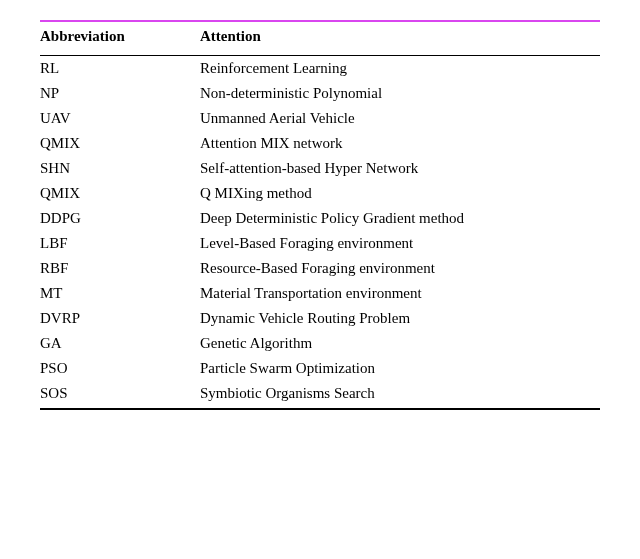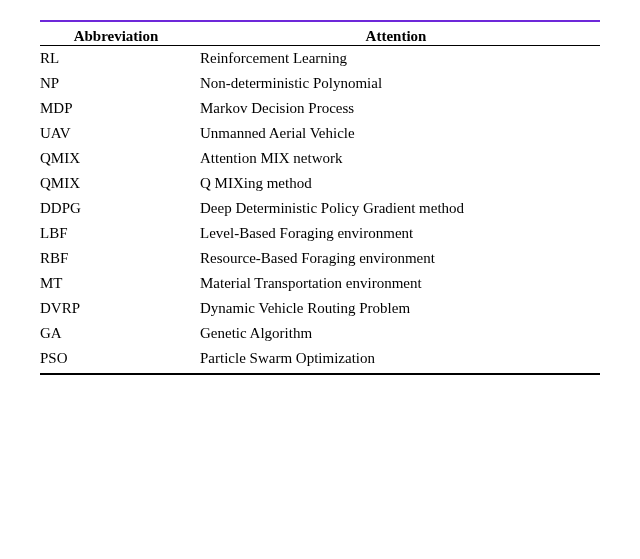--- a/index.html
+++ b/index.html
@@ -26,23 +26,23 @@
     }
 
     table {
       width: 100%;
       border-collapse: collapse;
     }
 
     thead tr th {
       font-weight: bold;
       font-size: 15px;
-      padding: 6px 8px 0 0;
-      text-align: center;
-      border-top: 2px solid #6d28d9;
+      padding: 6px 8px 10px 0;
+      text-align: left;
+      border-top: 2px solid #d946ef;
       border-bottom: 1px solid #000;
     }
 
     thead tr th:first-child {
       width: 160px;
     }
 
     tbody tr td {
       padding: 4px 8px 4px 0;
       font-size: 15px;
@@ -73,30 +73,30 @@
     <tbody id="table-body">
     <tr>
           <td>RL</td>
           <td>Reinforcement Learning</td>
         </tr>
         <tr>
           <td>NP</td>
           <td>Non-deterministic Polynomial</td>
         </tr>
         <tr>
-          <td>MDP</td>
-          <td>Markov Decision Process</td>
-        </tr>
-        <tr>
           <td>UAV</td>
           <td>Unmanned Aerial Vehicle</td>
         </tr>
         <tr>
           <td>QMIX</td>
           <td>Attention MIX network</td>
+        </tr>
+        <tr>
+          <td>SHN</td>
+          <td>Self-attention-based Hyper Network</td>
         </tr>
         <tr>
           <td>QMIX</td>
           <td>Q MIXing method</td>
         </tr>
         <tr>
           <td>DDPG</td>
           <td>Deep Deterministic Policy Gradient method</td>
         </tr>
         <tr>
@@ -116,20 +116,24 @@
           <td>Dynamic Vehicle Routing Problem</td>
         </tr>
         <tr>
           <td>GA</td>
           <td>Genetic Algorithm</td>
         </tr>
         <tr>
           <td>PSO</td>
           <td>Particle Swarm Optimization</td>
         </tr>
+        <tr>
+          <td>SOS</td>
+          <td>Symbiotic Organisms Search</td>
+        </tr>
       </tbody>
     <tfoot>
       <tr>
         <td colspan="2"></td>
       </tr>
     </tfoot>
   </table>
 </div>
 
 </body></html>

